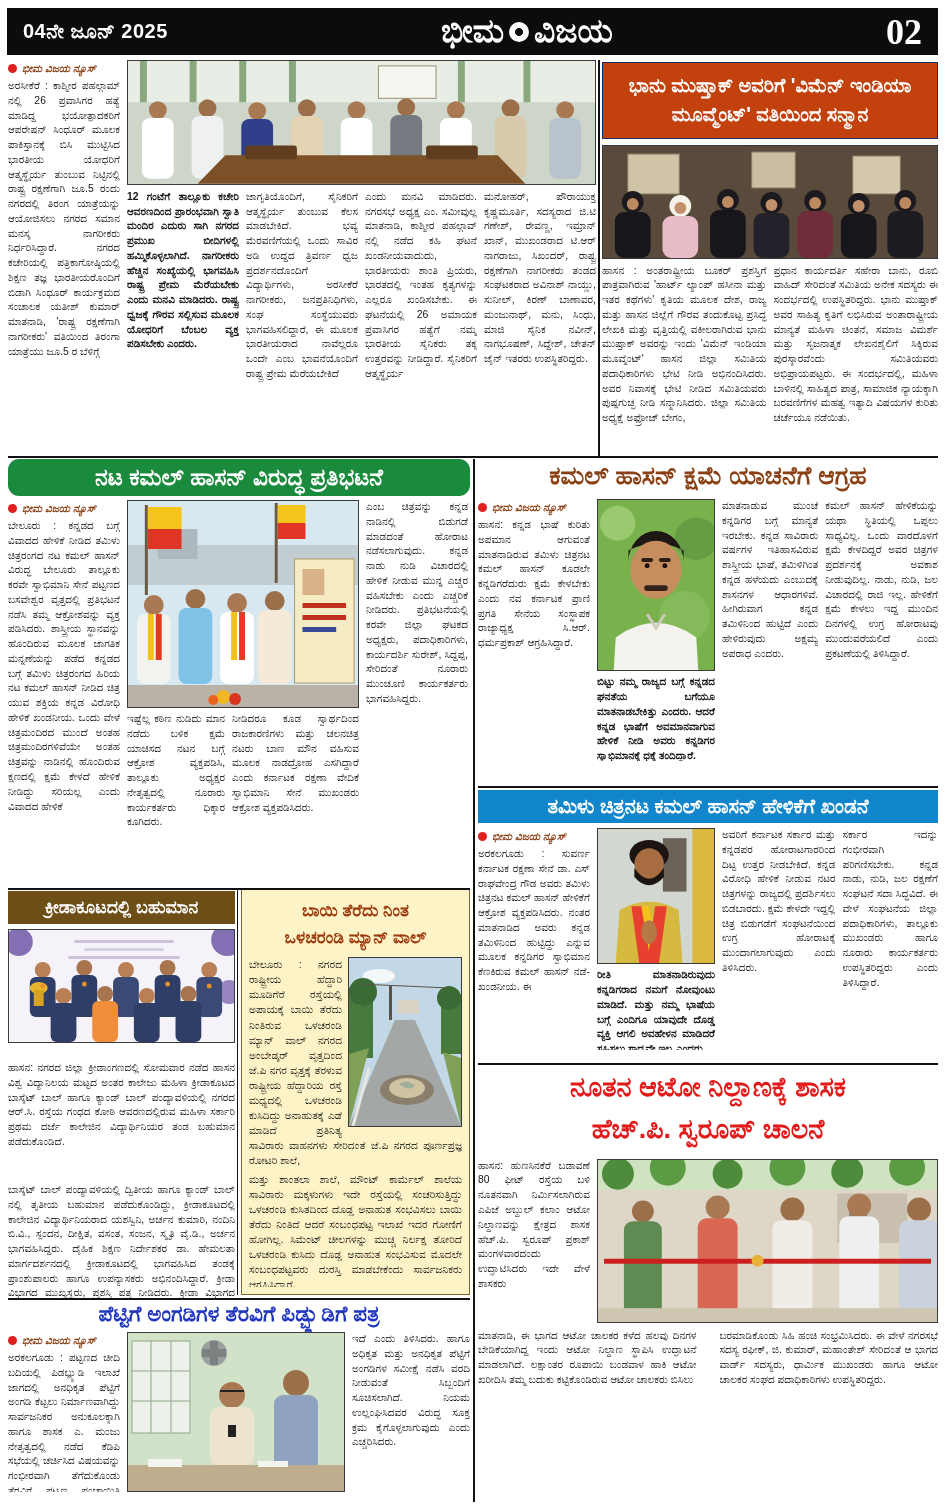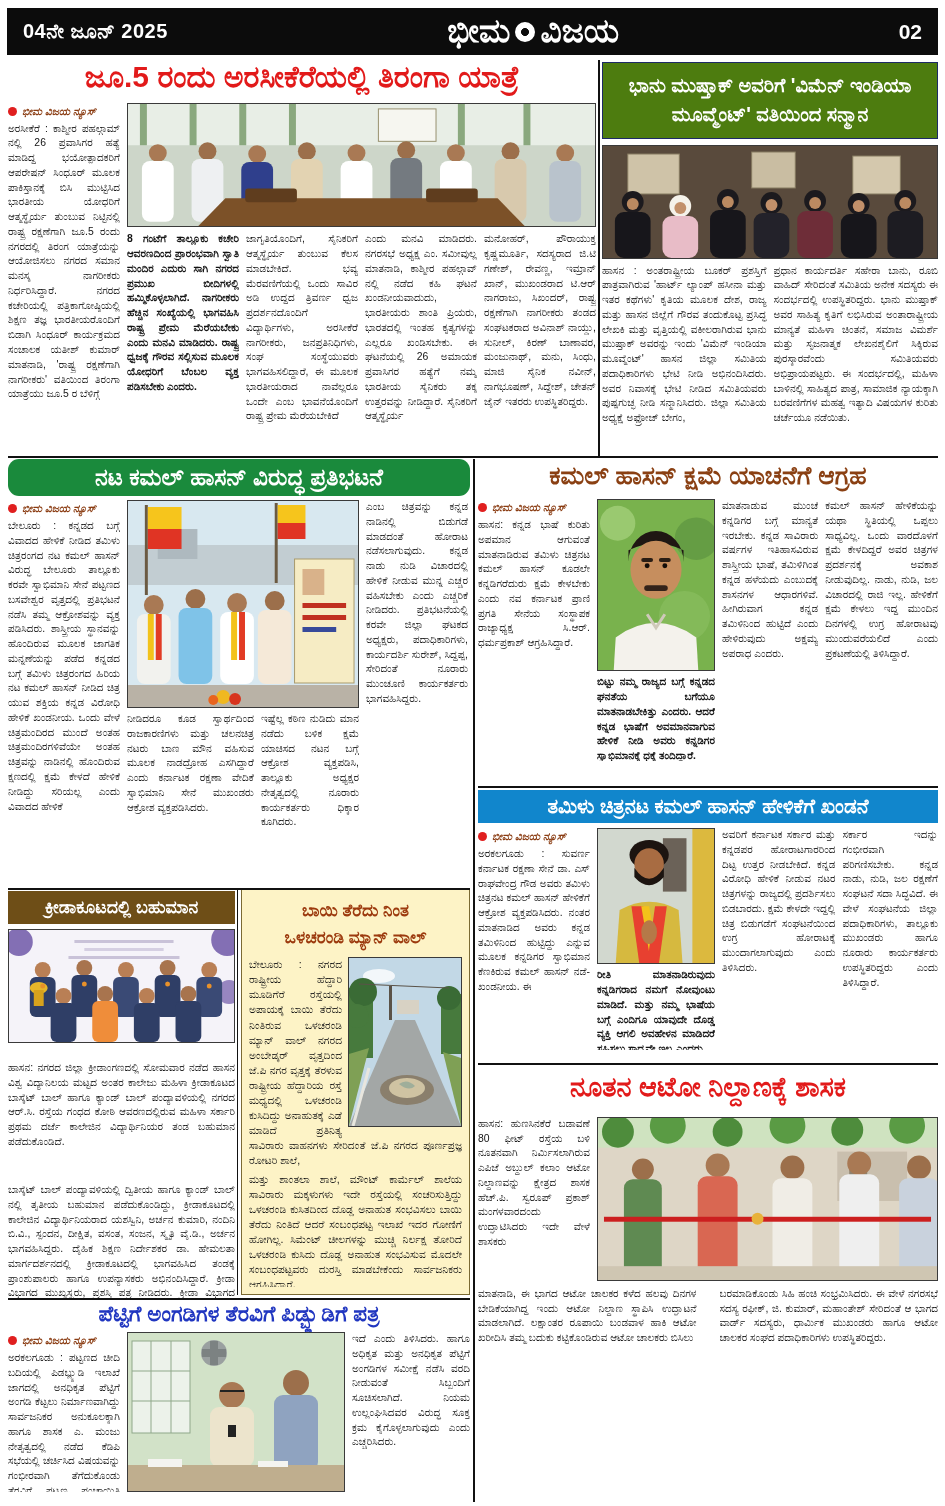--- a/index.html
+++ b/index.html
@@ -5,33 +5,33 @@
   html,body{margin:0;padding:0;background:#f2f2f2;}
   .page{position:relative;width:945px;height:1506px;background:#fff;margin:0 auto;
         font-family:"Liberation Sans","DejaVu Sans",sans-serif;overflow:hidden;}
   
   .masthead{position:absolute;left:7px;top:8px;width:931px;height:47px;background:#0c0c0c;color:#fff;
             display:flex;align-items:center;justify-content:space-between;padding:0 16px;box-sizing:border-box;}
   .mast-date{font-size:20px;font-weight:bold;letter-spacing:.5px;}
   .mast-title{font-size:33px;font-weight:bold;display:flex;align-items:center;gap:5px;}
   .chakra{width:20px;height:20px;border-radius:50%;background:radial-gradient(circle,#0c0c0c 26%,#fff 30%,#fff 58%,#0c0c0c 62%);
           box-shadow:0 0 0 2px #fff inset;}
-  .mast-page{font-size:21px;font-weight:bold;font-family:Liberation Sans, sans-serif;}
+  .mast-page{font-size:36px;font-weight:bold;font-family:Liberation Serif, serif;}
   
   .art{position:absolute;box-sizing:border-box;}
   .bt{font-size:10.4px;line-height:1.42;text-align:justify;color:#141414;margin:0;overflow:hidden;}
   .row{display:flex;gap:7px;align-items:stretch;}
   .byline{display:flex;align-items:center;gap:5px;font-weight:bold;color:#8a3c12;font-size:10.5px;margin:2px 0 4px 0;font-style:italic;}
   .dot{width:9px;height:9px;border-radius:50%;background:#e01f1f;flex:0 0 auto;}
   .photo{border:1px solid #3a3a3a;overflow:hidden;background:#ddd;}
   .photo svg{display:block;width:100%;height:100%;}
   .cap{font-weight:bold;}
   
   .hlA{color:#e21a1a;font-size:30px;font-weight:bold;text-align:center;margin:0 0 8px 0;line-height:1.15;}
-  .hlB{background:#4d7c0f;color:#fff;font-size:19.5px;font-weight:bold;text-align:center;padding:8px 4px;line-height:1.5;margin:0 0 6px 0;border:1px solid #1d2a66;}
+  .hlB{background:#c2410c;color:#fff;font-size:19.5px;font-weight:bold;text-align:center;padding:8px 4px;line-height:1.5;margin:0 0 6px 0;border:1px solid #1d2a66;}
   .hlC{background:#1a8a3c;color:#fff;font-size:23px;font-weight:bold;text-align:center;padding:5px 2px;margin:0 0 4px 0;border-radius:11px;}
   .hlD{color:#8a4013;font-size:25px;font-weight:bold;text-align:center;margin:2px 0 8px 0;}
   .hlE{background:#1186cc;color:#fff;font-size:20px;font-weight:bold;text-align:center;padding:5px 2px;margin:0 0 5px 0;}
   .hlF{background:#6e4e17;color:#fff;font-size:17.5px;font-weight:bold;text-align:center;padding:6px 2px;margin:0 0 5px 0;}
   .hlG{color:#9c3a0e;font-size:17px;font-weight:bold;text-align:center;line-height:1.6;margin:2px 0 6px 0;}
   .hlH{color:#e21a1a;font-size:27px;font-weight:bold;text-align:center;line-height:1.55;margin:0 0 8px 0;}
   .hlI{color:#2036c0;font-size:21.5px;font-weight:bold;text-align:center;margin:0 0 5px 0;}
   
   .vr,.hr{position:absolute;background:#111;}
   
@@ -68,21 +68,20 @@
     <span class="mast-date">04ನೇ ಜೂನ್ 2025</span>
     <span class="mast-title">
       <span>ಭೀಮ</span>
       <span class="chakra"></span>
       <span>ವಿಜಯ</span>
     </span>
     <span class="mast-page">02</span>
   </div>
 
   <section class="art" id="artA">
-    <h1 class="hlA">ಜೂ.5 ರಂದು ಅರಸೀಕೆರೆಯಲ್ಲಿ ತಿರಂಗಾ ಯಾತ್ರೆ</h1>
     <div class="row" style="height:338px;">
       <div class="w112" style="display:flex;flex-direction:column;">
         <div class="byline">
             <span class="dot"></span>
             <span>ಭೀಮ ವಿಜಯ ನ್ಯೂಸ್</span>
           </div>
         <p class="bt grow">ಅರಸೀಕೆರೆ : ಕಾಶ್ಮೀರ ಪಹಲ್ಗಾಮ್ ನಲ್ಲಿ 26 ಪ್ರವಾಸಿಗರ ಹತ್ಯೆ ಮಾಡಿದ್ದ ಭಯೋತ್ಪಾದಕರಿಗೆ ಆಪರೇಷನ್ ಸಿಂಧೂರ್ ಮೂಲಕ ಪಾಕಿಸ್ತಾನಕ್ಕೆ ಬಿಸಿ ಮುಟ್ಟಿಸಿದ ಭಾರತೀಯ ಯೋಧರಿಗೆ ಆತ್ಮಸ್ಥೈರ್ಯ ತುಂಬುವ ನಿಟ್ಟಿನಲ್ಲಿ ರಾಷ್ಟ್ರ ರಕ್ಷಣೆಗಾಗಿ ಜೂ.5 ರಂದು ನಗರದಲ್ಲಿ ತಿರಂಗ ಯಾತ್ರೆಯನ್ನು ಆಯೋಜಿಸಲು ನಗರದ ಸಮಾನ ಮನಸ್ಕ ನಾಗರೀಕರು ನಿರ್ಧರಿಸಿದ್ದಾರೆ. ನಗರದ ಕಚೇರಿಯಲ್ಲಿ ಪತ್ರಿಕಾಗೋಷ್ಠಿಯಲ್ಲಿ ಶಿಕ್ಷಣ ತಜ್ಞ ಭಾರತೀಯರೊಂದಿಗೆ ಬಿಡಾಗಿ ಸಿಂಧೂರ್ ಕಾರ್ಯಕ್ರಮದ ಸಂಚಾಲಕ ಯತೀಶ್ ಕುಮಾರ್ ಮಾತನಾಡಿ, 'ರಾಷ್ಟ್ರ ರಕ್ಷಣೆಗಾಗಿ ನಾಗರೀಕರು' ವತಿಯಿಂದ ತಿರಂಗಾ ಯಾತ್ರೆಯು ಜೂ.5 ರ ಬೆಳಿಗ್ಗೆ</p>
       </div>
       <div class="grow" style="display:flex;flex-direction:column;">
         <div class="photo" style="height:125px;">
@@ -117,21 +116,21 @@
                 <rect x="369" y="56" width="32" height="64" rx="8" fill="#d8c9ad"></rect>
               <circle cx="440" cy="50" r="9" fill="#a97954"></circle>
                 <rect x="424" y="58" width="32" height="62" rx="8" fill="#b9c3cc"></rect>
             </g>
             <path d="M70,125 L400,125 L372,96 L98,96 Z" fill="#7c5128"></path>
             <rect x="118" y="86" width="52" height="14" rx="3" fill="#5f3d1e"></rect>
               <rect x="300" y="86" width="52" height="14" rx="3" fill="#5f3d1e"></rect>
           </svg>
         </div>
         <div class="row cols4">
-          <p class="bt cap">8 ಗಂಟೆಗೆ ತಾಲ್ಲೂಕು ಕಚೇರಿ ಆವರಣದಿಂದ ಪ್ರಾರಂಭವಾಗಿ ಸ್ವಾತಿ ಮಂದಿರ ಎದುರು ಸಾಗಿ ನಗರದ ಪ್ರಮುಖ ಬೀದಿಗಳಲ್ಲಿ ಹಮ್ಮಿಕೊಳ್ಳಲಾಗಿದೆ. ನಾಗರೀಕರು ಹೆಚ್ಚಿನ ಸಂಖ್ಯೆಯಲ್ಲಿ ಭಾಗವಹಿಸಿ ರಾಷ್ಟ್ರ ಪ್ರೇಮ ಮೆರೆಯಬೇಕು ಎಂದು ಮನವಿ ಮಾಡಿದರು. ರಾಷ್ಟ್ರ ಧ್ವಜಕ್ಕೆ ಗೌರವ ಸಲ್ಲಿಸುವ ಮೂಲಕ ಯೋಧರಿಗೆ ಬೆಂಬಲ ವ್ಯಕ್ತ ಪಡಿಸಬೇಕು ಎಂದರು.</p>
+          <p class="bt cap">12 ಗಂಟೆಗೆ ತಾಲ್ಲೂಕು ಕಚೇರಿ ಆವರಣದಿಂದ ಪ್ರಾರಂಭವಾಗಿ ಸ್ವಾತಿ ಮಂದಿರ ಎದುರು ಸಾಗಿ ನಗರದ ಪ್ರಮುಖ ಬೀದಿಗಳಲ್ಲಿ ಹಮ್ಮಿಕೊಳ್ಳಲಾಗಿದೆ. ನಾಗರೀಕರು ಹೆಚ್ಚಿನ ಸಂಖ್ಯೆಯಲ್ಲಿ ಭಾಗವಹಿಸಿ ರಾಷ್ಟ್ರ ಪ್ರೇಮ ಮೆರೆಯಬೇಕು ಎಂದು ಮನವಿ ಮಾಡಿದರು. ರಾಷ್ಟ್ರ ಧ್ವಜಕ್ಕೆ ಗೌರವ ಸಲ್ಲಿಸುವ ಮೂಲಕ ಯೋಧರಿಗೆ ಬೆಂಬಲ ವ್ಯಕ್ತ ಪಡಿಸಬೇಕು ಎಂದರು.</p>
           <p class="bt">ಜಾಗೃತಿಯೊಂದಿಗೆ, ಸೈನಿಕರಿಗೆ ಆತ್ಮಸ್ಥೈರ್ಯ ತುಂಬುವ ಕೆಲಸ ಮಾಡಬೇಕಿದೆ. ಭವ್ಯ ಮೆರವಣಿಗೆಯಲ್ಲಿ ಒಂದು ಸಾವಿರ ಅಡಿ ಉದ್ದದ ತ್ರಿವರ್ಣ ಧ್ವಜ ಪ್ರದರ್ಶನದೊಂದಿಗೆ ವಿದ್ಯಾರ್ಥಿಗಳು, ಅರಸೀಕೆರೆ ನಾಗರೀಕರು, ಜನಪ್ರತಿನಿಧಿಗಳು, ಸಂಘ ಸಂಸ್ಥೆಯುವರು ಭಾಗವಹಿಸಲಿದ್ದಾರೆ, ಈ ಮೂಲಕ ಭಾರತೀಯರಾದ ನಾವೆಲ್ಲರೂ ಒಂದೇ ಎಂಬ ಭಾವನೆಯೊಂದಿಗೆ ರಾಷ್ಟ್ರ ಪ್ರೇಮ ಮೆರೆಯಬೇಕಿದೆ</p>
           <p class="bt">ಎಂದು ಮನವಿ ಮಾಡಿದರು. ನಗರಸಭೆ ಅಧ್ಯಕ್ಷ ಎಂ. ಸಮೀವುಲ್ಲ ಮಾತನಾಡಿ, ಕಾಶ್ಮೀರ ಪಹಲ್ಗಾವ್ ನಲ್ಲಿ ನಡೆದ ಕಹಿ ಘಟನೆ ಖಂಡನೀಯವಾದುದು, ಭಾರತೀಯರು ಶಾಂತಿ ಪ್ರಿಯರು, ಭಾರತದಲ್ಲಿ ಇಂತಹ ಕೃತ್ಯಗಳನ್ನು ಎಲ್ಲರೂ ಖಂಡಿಸಬೇಕು. ಈ ಘಟನೆಯಲ್ಲಿ 26 ಅಮಾಯಕ ಪ್ರವಾಸಿಗರ ಹತ್ಯೆಗೆ ನಮ್ಮ ಭಾರತೀಯ ಸೈನಿಕರು ತಕ್ಕ ಉತ್ತರವನ್ನು ನೀಡಿದ್ದಾರೆ. ಸೈನಿಕರಿಗೆ ಆತ್ಮಸ್ಥೈರ್ಯ</p>
           <p class="bt">ಮನೋಹರ್, ಪೌರಾಯುಕ್ತ ಕೃಷ್ಣಮೂರ್ತಿ, ಸದಸ್ಯರಾದ ಜಿ.ಟಿ ಗಣೇಶ್, ರೇವಣ್ಣ, ಇಮ್ರಾನ್ ಖಾನ್, ಮುಖಂಡರಾದ ಟಿ.ಆರ್ ನಾಗರಾಜು, ಸಿಖಂದರ್, ರಾಷ್ಟ್ರ ರಕ್ಷಣೆಗಾಗಿ ನಾಗರೀಕರು ತಂಡದ ಸಂಘಟಕರಾದ ಅವಿನಾಶ್ ನಾಯ್ಡು, ಸುನೀಲ್, ಕಿರಣ್ ಬಾಣಾವರ, ಮಂಜುನಾಥ್, ಮನು, ಸಿಂಧು, ಮಾಜಿ ಸೈನಿಕ ನವೀನ್, ನಾಗಭೂಷಣ್, ಸಿದ್ದೇಶ್, ಚೇತನ್ ಜೈನ್ ಇತರರು ಉಪಸ್ಥಿತರಿದ್ದರು.</p>
         </div>
       </div>
     </div>
   </section>
 
   <section class="art" id="artB">
     <h2 class="hlB">ಭಾನು ಮುಷ್ತಾಕ್ ಅವರಿಗೆ 'ವಿಮೆನ್ ಇಂಡಿಯಾ ಮೂವ್ಮೆಂಟ್' ವತಿಯಿಂದ ಸನ್ಮಾನ</h2>
@@ -213,22 +212,22 @@
               <circle cx="148" cy="100" r="10" fill="#9c6f4b"></circle>
                 <rect x="131" y="109" width="34" height="74" rx="8" fill="#f5e9d8"></rect>
             </g>
             <rect y="184" width="232" height="22" fill="#b9b2a6"></rect>
             <circle cx="96" cy="196" r="7" fill="#f0b820"></circle>
               <circle cx="108" cy="198" r="6" fill="#d8341e"></circle>
               <circle cx="86" cy="199" r="5" fill="#e8641e"></circle>
           </svg>
         </div>
         <div class="midrow">
+          <p class="bt">ಇಷ್ಟೆಲ್ಲ ಕಠಿಣ ನುಡಿದು ಮಾನ ನಡೆದು ಬಳಿಕ ಕ್ಷಮೆ ಯಾಚಿಸದ ನಟನ ಬಗ್ಗೆ ಆಕ್ರೋಶ ವ್ಯಕ್ತಪಡಿಸಿ, ತಾಲ್ಲೂಕು ಅಧ್ಯಕ್ಷರ ನೇತೃತ್ವದಲ್ಲಿ ನೂರಾರು ಕಾರ್ಯಕರ್ತರು ಧಿಕ್ಕಾರ ಕೂಗಿದರು.</p>
           <p class="bt">ನೀಡಿದರೂ ಕೂಡ ಸ್ವಾರ್ಥದಿಂದ ರಾಜಕಾರಣಿಗಳು ಮತ್ತು ಚಲನಚಿತ್ರ ನಟರು ಬಾಣ ಮೌನ ವಹಿಸುವ ಮೂಲಕ ನಾಡದ್ರೋಹ ಎಸಗಿದ್ದಾರೆ ಎಂದು ಕರ್ನಾಟಕ ರಕ್ಷಣಾ ವೇದಿಕೆ ಸ್ವಾಭಿಮಾನಿ ಸೇನೆ ಮುಖಂಡರು ಆಕ್ರೋಶ ವ್ಯಕ್ತಪಡಿಸಿದರು.</p>
-          <p class="bt">ಇಷ್ಟೆಲ್ಲ ಕಠಿಣ ನುಡಿದು ಮಾನ ನಡೆದು ಬಳಿಕ ಕ್ಷಮೆ ಯಾಚಿಸದ ನಟನ ಬಗ್ಗೆ ಆಕ್ರೋಶ ವ್ಯಕ್ತಪಡಿಸಿ, ತಾಲ್ಲೂಕು ಅಧ್ಯಕ್ಷರ ನೇತೃತ್ವದಲ್ಲಿ ನೂರಾರು ಕಾರ್ಯಕರ್ತರು ಧಿಕ್ಕಾರ ಕೂಗಿದರು.</p>
         </div>
       </div>
       <p class="bt c3">ಎಂಬ ಚಿತ್ರವನ್ನು ಕನ್ನಡ ನಾಡಿನಲ್ಲಿ ಬಿಡುಗಡೆ ಮಾಡದಂತೆ ಹೋರಾಟ ನಡೆಸಲಾಗುವುದು. ಕನ್ನಡ ನಾಡು ನುಡಿ ವಿಚಾರದಲ್ಲಿ ಹೇಳಿಕೆ ನೀಡುವ ಮುನ್ನ ಎಚ್ಚರ ವಹಿಸಬೇಕು ಎಂದು ಎಚ್ಚರಿಕೆ ನೀಡಿದರು. ಪ್ರತಿಭಟನೆಯಲ್ಲಿ ಕರವೇ ಜಿಲ್ಲಾ ಘಟಕದ ಅಧ್ಯಕ್ಷರು, ಪದಾಧಿಕಾರಿಗಳು, ಕಾರ್ಯದರ್ಶಿ ಸುರೇಶ್, ಸಿದ್ದಪ್ಪ, ಸೇರಿದಂತೆ ನೂರಾರು ಮುಂಚೂಣಿ ಕಾರ್ಯಕರ್ತರು ಭಾಗವಹಿಸಿದ್ದರು.</p>
     </div>
   </section>
 
   <section class="art" id="artD">
     <h2 class="hlD">ಕಮಲ್ ಹಾಸನ್ ಕ್ಷಮೆ ಯಾಚನೆಗೆ ಆಗ್ರಹ</h2>
     <div class="row" style="height:262px;">
       <div class="w112" style="display:flex;flex-direction:column;">
@@ -367,20 +366,21 @@
         </svg>
       </div>
       <p class="bt" style="overflow:visible;">ಬೇಲೂರು : ನಗರದ ರಾಷ್ಟ್ರೀಯ ಹೆದ್ದಾರಿ ಮೂಡಿಗೆರೆ ರಸ್ತೆಯಲ್ಲಿ ಅಪಾಯಕ್ಕೆ ಬಾಯಿ ತೆರೆದು ನಿಂತಿರುವ ಒಳಚರಂಡಿ ಮ್ಯಾನ್ ವಾಲ್ ನಗರದ ಅಂಬೇಡ್ಕರ್ ವೃತ್ತದಿಂದ ಜೆ.ಪಿ ನಗರ ವೃತ್ತಕ್ಕೆ ತೆರಳುವ ರಾಷ್ಟ್ರೀಯ ಹೆದ್ದಾರಿಯ ರಸ್ತೆ ಮಧ್ಯದಲ್ಲಿ ಒಳಚರಂಡಿ ಕುಸಿದಿದ್ದು ಅನಾಹುತಕ್ಕೆ ಎಡೆ ಮಾಡಿದೆ ಪ್ರತಿನಿತ್ಯ ಸಾವಿರಾರು ವಾಹನಗಳು ಸೇರಿದಂತೆ ಜೆ.ಪಿ ನಗರದ ಪೂರ್ಣಪ್ರಜ್ಞ ರೋಟರಿ ಶಾಲೆ,</p>
       <p class="bt" style="margin-top:4px;overflow:visible;">ಮತ್ತು ಶಾಂತಲಾ ಶಾಲೆ, ಮೌಂಟ್ ಕಾರ್ಮೆಲ್ ಶಾಲೆಯ ಸಾವಿರಾರು ಮಕ್ಕಳುಗಳು ಇದೇ ರಸ್ತೆಯಲ್ಲಿ ಸಂಚರಿಸುತ್ತಿದ್ದು ಒಳಚರಂಡಿ ಕುಸಿತದಿಂದ ದೊಡ್ಡ ಅನಾಹುತ ಸಂಭವಿಸಲು ಬಾಯಿ ತೆರೆದು ನಿಂತಿದೆ ಆದರೆ ಸಂಬಂಧಪಟ್ಟ ಇಲಾಖೆ ಇದರ ಗೋಣಿಗೆ ಹೋಗಿಲ್ಲ. ಸಿಮೆಂಟ್ ಚೀಲಗಳನ್ನು ಮುಚ್ಚಿ ನಿರ್ಲಕ್ಷ ತೋರಿದೆ ಒಳಚರಂಡಿ ಕುಸಿದು ದೊಡ್ಡ ಅನಾಹುತ ಸಂಭವಿಸುವ ಮೊದಲೇ ಸಂಬಂಧಪಟ್ಟವರು ದುರಸ್ತಿ ಮಾಡಬೇಕೆಂದು ಸಾರ್ವಜನಿಕರು ಆಗ್ರಹಿಸಿದ್ದಾರೆ.</p>
     </div>
   </section>
 
   <section class="art" id="artH">
     <h1 class="hlH">
       <span>ನೂತನ ಆಟೋ ನಿಲ್ದಾಣಕ್ಕೆ ಶಾಸಕ</span><br>
+      <span>ಹೆಚ್.ಪಿ. ಸ್ವರೂಪ್ ಚಾಲನೆ</span>
     </h1>
     <div class="row" style="height:164px;">
       <p class="bt w112">ಹಾಸನ: ಹುಣಸಿನಕೆರೆ ಬಡಾವಣೆ 80 ಫೀಟ್ ರಸ್ತೆಯ ಬಳಿ ನೂತನವಾಗಿ ನಿರ್ಮಿಸಲಾಗಿರುವ ಎಪಿಜೆ ಅಬ್ದುಲ್ ಕಲಾಂ ಆಟೋ ನಿಲ್ದಾಣವನ್ನು ಕ್ಷೇತ್ರದ ಶಾಸಕ ಹೆಚ್.ಪಿ. ಸ್ವರೂಪ್ ಪ್ರಕಾಶ್ ಮಂಗಳವಾರದಂದು ಉದ್ಘಾಟಿಸಿದರು ಇದೇ ವೇಳೆ ಶಾಸಕರು</p>
       <div class="photo grow">
         <svg viewBox="0 0 340 164" preserveAspectRatio="none">
           <rect width="340" height="164" fill="#ded6c6"></rect>
           <rect width="340" height="30" fill="#cfe3c0"></rect>
           <circle cx="20" cy="14" r="16" fill="#4e8c3c"></circle>
             <circle cx="70" cy="8" r="18" fill="#5a9b44"></circle>
             <circle cx="130" cy="14" r="15" fill="#4e8c3c"></circle>

